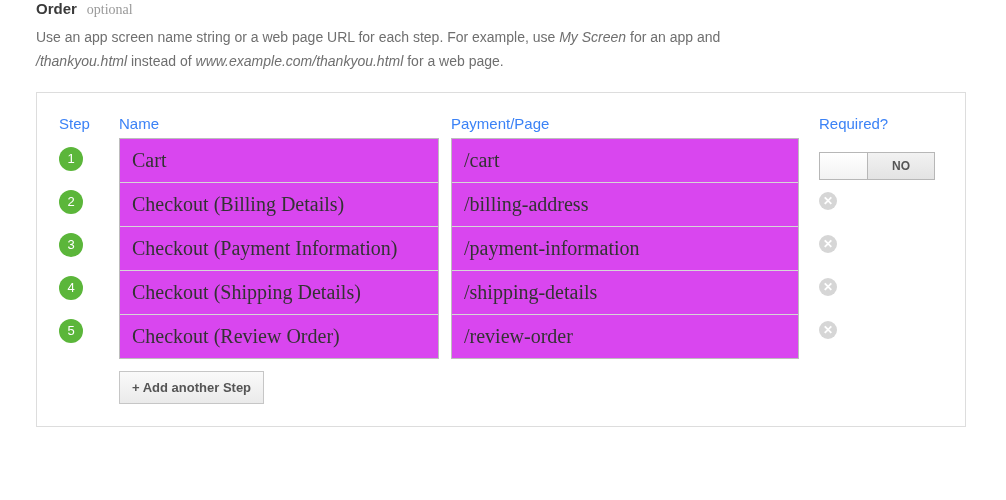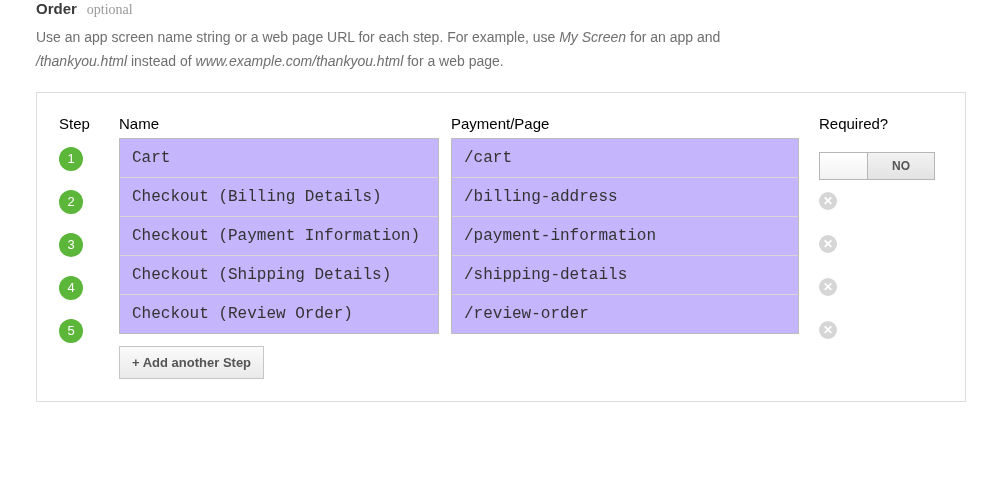--- a/index.html
+++ b/index.html
@@ -67,21 +67,21 @@
     border: 1px solid #ddd;
     padding: 22px 22px 22px 22px;
     width: 930px;
   }
   .grid {
     display: grid;
     grid-template-columns: 60px 320px 360px 140px;
     align-items: start;
   }
   .col-head {
-    color: #000000;
+    color: #3b82f6;
     font-size: 15px;
     padding-bottom: 6px;
   }
   .required-head { padding-left: 2px; }
   .steps-col {
     display: flex;
     flex-direction: column;
   }
   .step-badge {
     width: 24px;
@@ -99,24 +99,24 @@
   .step-badge:first-child { margin-top: 9px; }
   .inputs-col { }
   .inputs-stack {
     border: 1px solid #bdbdbd;
   }
   .txt {
     width: 100%;
     border: none;
     border-top: 1px solid #d6d6d6;
     padding: 10px 12px;
-    font-size: 16px;
+    font-size: 20px;
     color: #333;
-    background: #c4b5fd;
-    font-family: Liberation Mono, monospace;
+    background: #d946ef;
+    font-family: Liberation Serif, serif;
   }
   .inputs-stack .txt:first-child { border-top: none; }
   .name-col { margin-right: 0; }
   .page-col { margin-left: 12px; }
   .actions-col {
     padding-left: 20px;
     display: flex;
     flex-direction: column;
   }
   .no-toggle {

